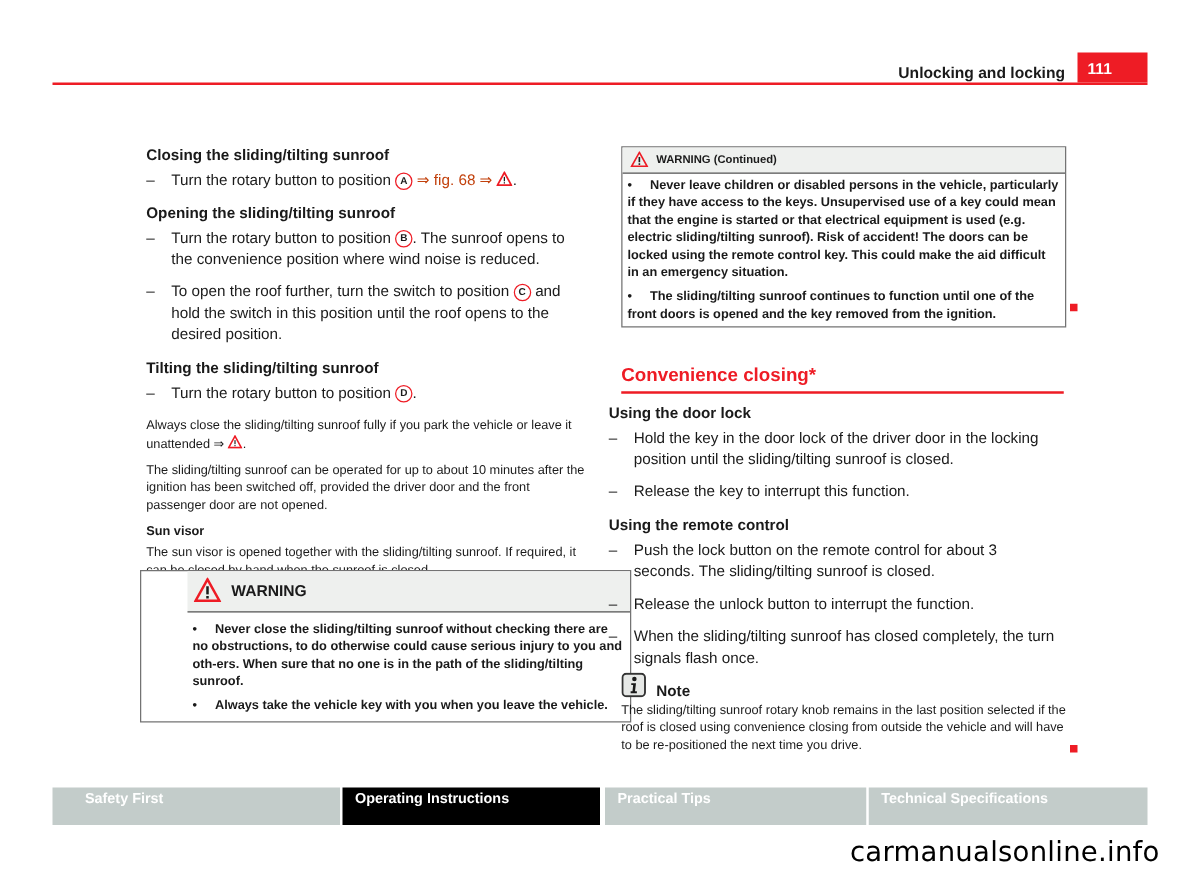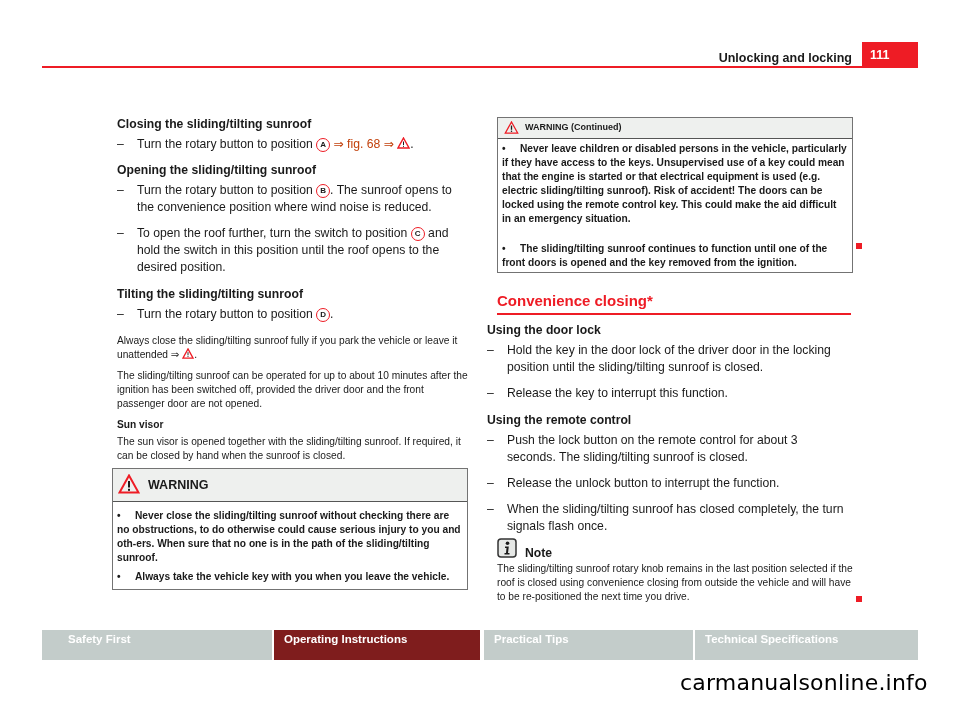--- a/index.html
+++ b/index.html
@@ -45,21 +45,21 @@
   .bullet { display: inline-block; width: 18px; }
   .endmark { position: absolute; width: 6px; height: 6px; background: #ee1c25; }
   .sec-title {
     position: absolute; left: 497px; top: 292px; width: 354px; color: #ee1c25;
     font-weight: bold; font-size: 15px; border-bottom: 2px solid #ee1c25; padding-bottom: 4px;
   }
   .footer-tab {
     position: absolute; top: 630px; height: 30px; background: #c3ccca; color: #fff;
     font-weight: bold; font-size: 11.5px; line-height: 18px; box-sizing: border-box; padding-left: 10px;
   }
-  .footer-tab.active { background: #7f1d1d; }
+  .footer-tab.active { background: #000000; }
   .watermark {
     position: absolute; left: 680px; top: 670px; font-size: 22px; color: #000000;
     font-family: "DejaVu Sans", sans-serif; letter-spacing: 0.2px;
   }
 </style>
 </head>
 <body>
 
 <div class="hdr-title">Unlocking and locking</div>
 <div class="hdr-page">111</div>
@@ -104,21 +104,21 @@
         <path d="M6.5 1 L12 11 L1 11 Z" fill="none" stroke="#ee1c25" stroke-width="1.4"></path>
         <rect x="6" y="4.5" width="1" height="3.5" fill="#1a1a1a"></rect>
         <rect x="6" y="8.8" width="1" height="1" fill="#1a1a1a"></rect>
       </svg><span>.</span>
   </p>
   <p class="small" style="margin-top:7px">The sliding/tilting sunroof can be operated for up to about 10 minutes after the ignition has been switched off, provided the driver door and the front passenger door are not opened.</p>
   <p class="small" style="margin-top:7px;font-weight:bold">Sun visor</p>
   <p class="small" style="margin-top:3px">The sun visor is opened together with the sliding/tilting sunroof. If required, it can be closed by hand when the sunroof is closed.</p>
 </div>
 
-<div class="wbox" style="left:112px; top:468px; width:354px;">
+<div class="wbox" style="left:112px; top:456px; width:354px;padding-left:37px;">
   <div class="whead" style="height:32px;">
     <svg style="position:absolute; left:5px; top:5px" width="22" height="20" viewBox="0 0 22 20">
         <path d="M11 1.5 L20.5 18.5 L1.5 18.5 Z" fill="none" stroke="#ee1c25" stroke-width="2"></path>
         <rect x="10" y="7" width="2" height="6.5" fill="#1a1a1a"></rect>
         <rect x="10" y="14.8" width="2" height="2" fill="#1a1a1a"></rect>
       </svg>
     <span style="position:absolute; left:35px; top:9px; font-weight:bold; font-size:12.5px;">WARNING</span>
   </div>
   <div class="wbody" style="font-size:10.2px; line-height:14px;">
     <p style="margin-top:5px"><span class="bullet">•</span><span>Never close the sliding/tilting sunroof without checking there are no obstructions, to do otherwise could cause serious injury to you and oth-ers. When sure that no one is in the path of the sliding/tilting sunroof.</span></p>
@@ -130,21 +130,21 @@
   <div class="whead" style="height:20px;">
     <svg style="position:absolute; left:6px; top:3px" width="15" height="13" viewBox="0 0 22 20">
         <path d="M11 1.5 L20.5 18.5 L1.5 18.5 Z" fill="none" stroke="#ee1c25" stroke-width="2"></path>
         <rect x="10" y="7" width="2" height="6.5" fill="#1a1a1a"></rect>
         <rect x="10" y="14.8" width="2" height="2" fill="#1a1a1a"></rect>
       </svg>
     <span style="position:absolute; left:27px; top:4px; font-weight:bold; font-size:9px;">WARNING (Continued)</span>
   </div>
   <div class="wbody" style="font-size:10.2px; line-height:14px;">
     <p style="margin-top:1px"><span class="bullet">•</span><span>Never leave children or disabled persons in the vehicle, particularly if they have access to the keys. Unsupervised use of a key could mean that the engine is started or that electrical equipment is used (e.g. electric sliding/tilting sunroof). Risk of accident! The doors can be locked using the remote control key. This could make the aid difficult in an emergency situation.</span></p>
-    <p style="margin-top:16px; margin-bottom:0"><span class="bullet">•</span><span>The sliding/tilting sunroof continues to function until one of the front doors is opened and the key removed from the ignition.</span></p>
+    <p style="margin-top:5px; margin-bottom:0"><span class="bullet">•</span><span>The sliding/tilting sunroof continues to function until one of the front doors is opened and the key removed from the ignition.</span></p>
   </div>
 </div>
 <div class="endmark" style="left:856px; top:243px;"></div>
 
 <div class="sec-title">Convenience closing*</div>
 
 <div class="col right" style="top:322px;">
   <h4 class="sub">Using the door lock</h4>
   <p class="step" style="margin-top:3px"><span class="dash">–</span><span>Hold the key in the door lock of the driver door in the locking position until the sliding/tilting sunroof is closed.</span></p>
   <p class="step" style="margin-top:9px"><span class="dash">–</span><span>Release the key to interrupt this function.</span></p>

